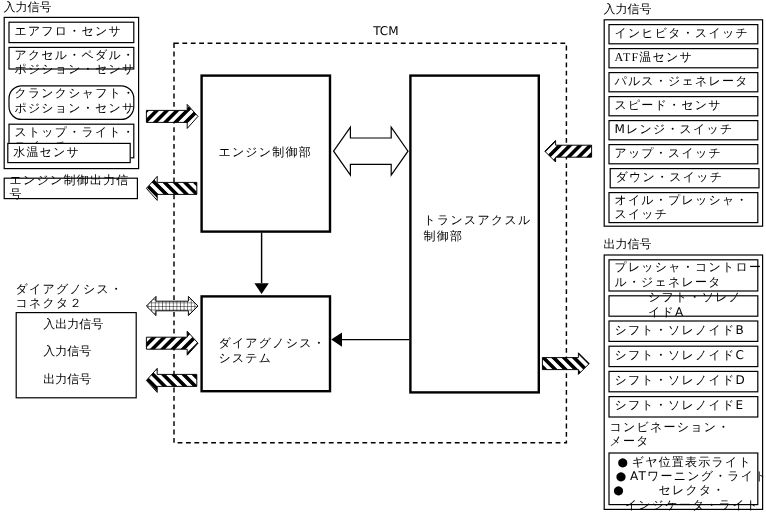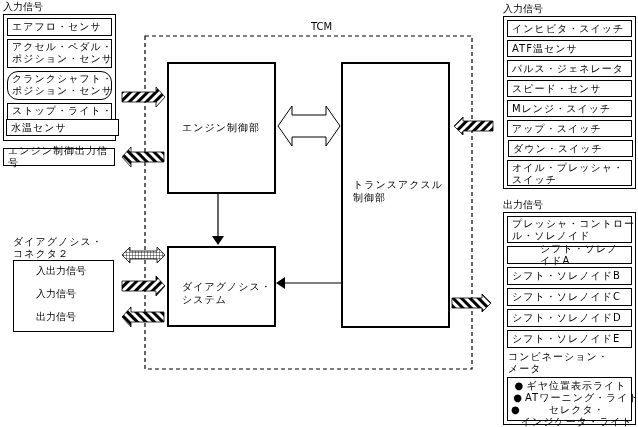--- a/index.html
+++ b/index.html
@@ -60,29 +60,29 @@
   <polygon points="452,298 482,298 482,294 491,303 482,312 482,308 452,308" fill="url(#hatchL)" stroke="#000" stroke-width="0.8"></polygon>
 </svg>
 
 <div class="label abs" style="left:311px;top:21px;">TCM</div>
 
 <div class="label abs" style="left:3px;top:1px;">入力信号</div>
 <div class="group" style="left:3px;top:14px;width:111px;height:125px;">
   <div class="item one" style="left:3px;top:3px;width:105px;height:18px;">
       <span>エアフロ・センサ</span>
     </div>
-  <div class="item" style="left:3px;top:24px;width:105px;height:29px;white-space:pre;">アクセル・ペダル・
+  <div class="item" style="left:3px;top:24px;width:105px;height:19px;white-space:pre;">アクセル・ペダル・
 ポジション・センサ</div>
   <div class="item" style="left:3px;top:56px;width:105px;height:29px;white-space:pre;border-radius:11px;">クランクシャフト・
 ポジション・センサ</div>
   <div class="item" style="left:3px;top:88px;width:105px;height:29px;white-space:pre;">ストップ・ライト・
 スイッチ</div>
 
 </div>
-<div class="item one" style="left:6px;top:119px;width:113px;height:17px;">
+<div class="item one" style="left:6px;top:119px;width:103px;height:17px;">
     <span>水温センサ</span>
   </div>
 
 <div class="item one" style="left:3px;top:148px;width:112px;height:18px;border-width:1px;">
     <span>エンジン制御出力信号</span>
   </div>
 
 <div class="label abs" style="left:13px;top:236px;letter-spacing:1px;">ダイアグノシス・</div>
 <div class="label abs" style="left:13px;top:248px;letter-spacing:1px;">コネクタ２</div>
 <div class="group" style="left:13px;top:260px;width:99px;height:70px;">
@@ -100,21 +100,21 @@
 
 <div class="block" style="left:167px;top:246px;width:109px;height:81px;"></div>
 <div class="blocktext" style="left:182px;top:280px;">ダイアグノシス・</div>
 <div class="blocktext" style="left:182px;top:293px;">システム</div>
 
 <div class="label abs" style="left:503px;top:3px;">入力信号</div>
 <div class="group" style="left:503px;top:16px;width:131px;height:171px;">
   <div class="item one" style="left:3px;top:3px;width:125px;height:17px;">
       <span>インヒビタ・スイッチ</span>
     </div>
-  <div class="item one" style="left:3px;top:23px;width:125px;height:17px;">
+  <div class="item one" style="left:3px;top:23px;width:125px;height:17px;font-family:Liberation Serif, serif;">
       <span>ATF温センサ</span>
     </div>
   <div class="item one" style="left:3px;top:43px;width:125px;height:17px;">
       <span>パルス・ジェネレータ</span>
     </div>
   <div class="item one" style="left:3px;top:63px;width:125px;height:17px;">
       <span>スピード・センサ</span>
     </div>
   <div class="item one" style="left:3px;top:83px;width:125px;height:17px;">
       <span>Mレンジ・スイッチ</span>
@@ -125,21 +125,21 @@
   <div class="item one" style="left:4px;top:123px;width:125px;height:17px;">
       <span>ダウン・スイッチ</span>
     </div>
   <div class="item" style="left:3px;top:143px;width:125px;height:26px;white-space:pre;">オイル・プレッシャ・
 スイッチ</div>
 </div>
 
 <div class="label abs" style="left:503px;top:199px;">出力信号</div>
 <div class="group" style="left:503px;top:212px;width:131px;height:211px;">
   <div class="item" style="left:3px;top:3px;width:125px;height:27px;white-space:pre;">プレッシャ・コントロー
-ル・ソレノイド</div>
+ル・ジェネレータ</div>
   <div class="item one" style="left:3px;top:33px;width:125px;height:18px;padding-left:32px;">
       <span>シフト・ソレノイドA</span>
     </div>
   <div class="item one" style="left:3px;top:54px;width:125px;height:18px;">
       <span>シフト・ソレノイドB</span>
     </div>
   <div class="item one" style="left:3px;top:75px;width:125px;height:18px;">
       <span>シフト・ソレノイドC</span>
     </div>
   <div class="item one" style="left:3px;top:96px;width:125px;height:18px;">

